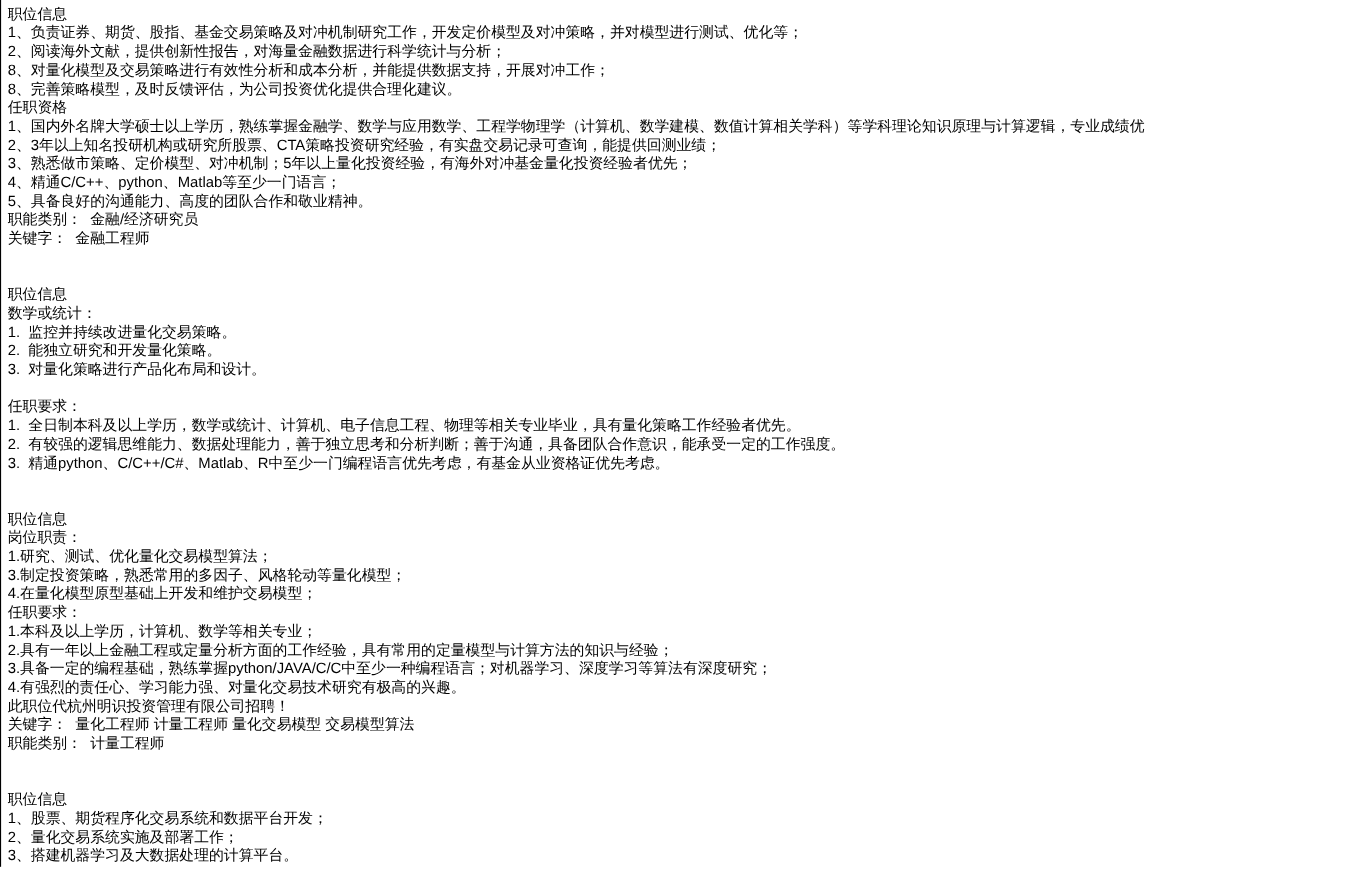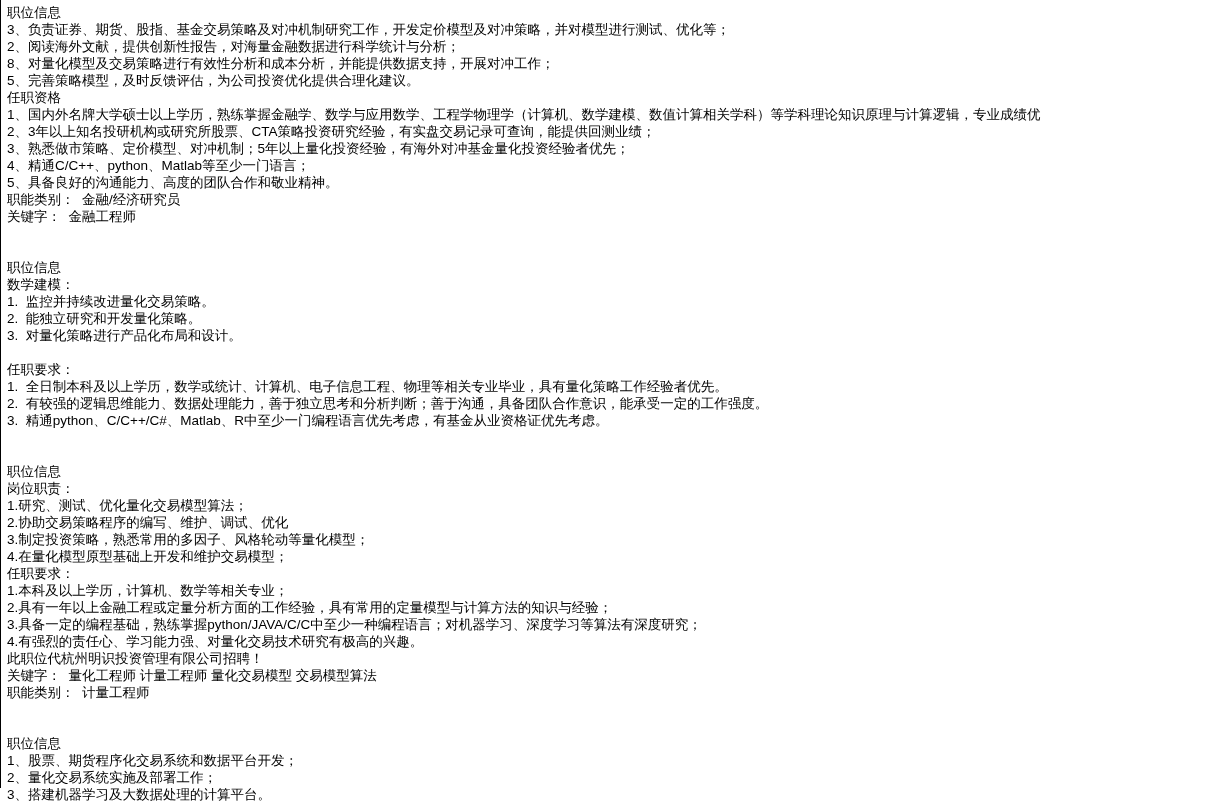--- a/index.html
+++ b/index.html
@@ -34,52 +34,51 @@
     letter-spacing: 0px;
   }
   .spacer-2 { height: 34px; }
 </style>
 </head>
 <body>
 
 <div id="page">
     <div class="block">
       <div class="line">职位信息</div>
-      <div class="line">3、负责证券、期货、股指、基金交易策略及对冲机制研究工作，开发定价模型及对冲策略，并对模型进行测试、优化等；</div>
+      <div class="line">1、负责证券、期货、股指、基金交易策略及对冲机制研究工作，开发定价模型及对冲策略，并对模型进行测试、优化等；</div>
       <div class="line">2、阅读海外文献，提供创新性报告，对海量金融数据进行科学统计与分析；</div>
       <div class="line">8、对量化模型及交易策略进行有效性分析和成本分析，并能提供数据支持，开展对冲工作；</div>
-      <div class="line">5、完善策略模型，及时反馈评估，为公司投资优化提供合理化建议。</div>
+      <div class="line">8、完善策略模型，及时反馈评估，为公司投资优化提供合理化建议。</div>
       <div class="line">任职资格</div>
       <div class="line">1、国内外名牌大学硕士以上学历，熟练掌握金融学、数学与应用数学、工程学物理学（计算机、数学建模、数值计算相关学科）等学科理论知识原理与计算逻辑，专业成绩优</div>
       <div class="line">2、3年以上知名投研机构或研究所股票、CTA策略投资研究经验，有实盘交易记录可查询，能提供回测业绩；</div>
       <div class="line">3、熟悉做市策略、定价模型、对冲机制；5年以上量化投资经验，有海外对冲基金量化投资经验者优先；</div>
       <div class="line">4、精通C/C++、python、Matlab等至少一门语言；</div>
       <div class="line">5、具备良好的沟通能力、高度的团队合作和敬业精神。</div>
       <div class="line">职能类别：  金融/经济研究员</div>
       <div class="line">关键字：  金融工程师</div>
     </div>
     <div class="spacer-2"></div>
     <div class="block">
       <div class="line">职位信息</div>
-      <div class="line">数学建模：</div>
+      <div class="line">数学或统计：</div>
       <div class="line">1.  监控并持续改进量化交易策略。</div>
       <div class="line">2.  能独立研究和开发量化策略。</div>
       <div class="line">3.  对量化策略进行产品化布局和设计。</div>
       <div class="line">&nbsp;</div>
       <div class="line">任职要求：</div>
       <div class="line">1.  全日制本科及以上学历，数学或统计、计算机、电子信息工程、物理等相关专业毕业，具有量化策略工作经验者优先。</div>
       <div class="line">2.  有较强的逻辑思维能力、数据处理能力，善于独立思考和分析判断；善于沟通，具备团队合作意识，能承受一定的工作强度。</div>
       <div class="line">3.  精通python、C/C++/C#、Matlab、R中至少一门编程语言优先考虑，有基金从业资格证优先考虑。</div>
     </div>
     <div class="spacer-2"></div>
     <div class="block">
       <div class="line">职位信息</div>
       <div class="line">岗位职责：</div>
       <div class="line">1.研究、测试、优化量化交易模型算法；</div>
-      <div class="line">2.协助交易策略程序的编写、维护、调试、优化</div>
       <div class="line">3.制定投资策略，熟悉常用的多因子、风格轮动等量化模型；</div>
       <div class="line">4.在量化模型原型基础上开发和维护交易模型；</div>
       <div class="line">任职要求：</div>
       <div class="line">1.本科及以上学历，计算机、数学等相关专业；</div>
       <div class="line">2.具有一年以上金融工程或定量分析方面的工作经验，具有常用的定量模型与计算方法的知识与经验；</div>
       <div class="line">3.具备一定的编程基础，熟练掌握python/JAVA/C/C中至少一种编程语言；对机器学习、深度学习等算法有深度研究；</div>
       <div class="line">4.有强烈的责任心、学习能力强、对量化交易技术研究有极高的兴趣。</div>
       <div class="line">此职位代杭州明识投资管理有限公司招聘！</div>
       <div class="line">关键字：  量化工程师 计量工程师 量化交易模型 交易模型算法</div>
       <div class="line">职能类别：  计量工程师</div>

